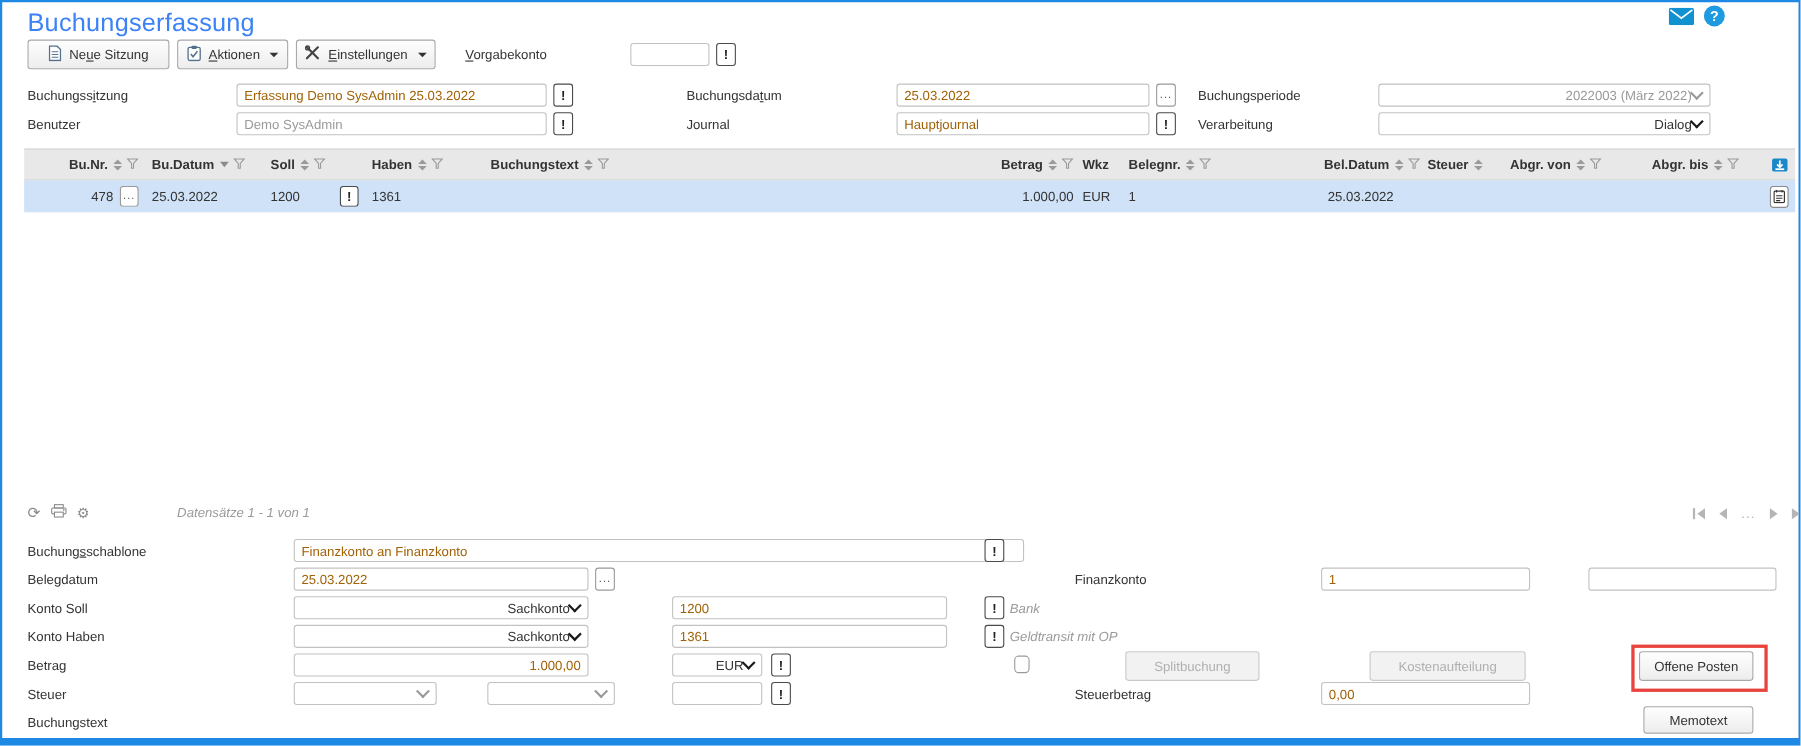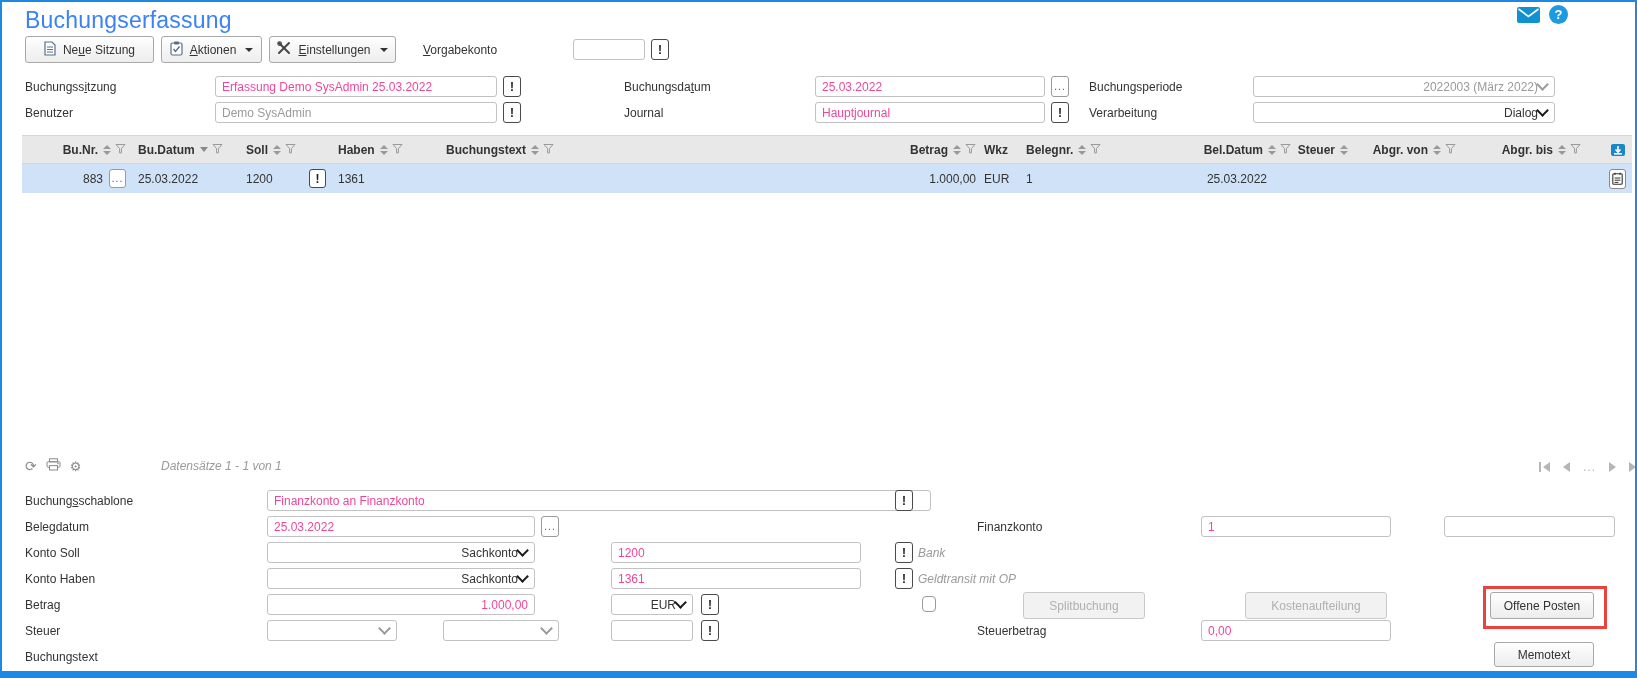--- a/index.html
+++ b/index.html
@@ -17,21 +17,21 @@
        background:linear-gradient(#fefefe,#ededed);box-sizing:border-box;cursor:pointer;white-space:nowrap;}
   .btn.disabled{color:#b0b0b0;background:#f2f2f2;border-color:#c9c9c9;cursor:default;}
   .sbtn{display:inline-flex;align-items:center;justify-content:center;width:18px;height:21px;
         border:1px solid #4a4a4a;border-radius:3px;background:#fff;font-weight:bold;font-size:12px;
         color:#222;box-sizing:border-box;cursor:pointer;}
   .sbtn.dots{font-weight:normal;color:#555;border-color:#9a9a9a;letter-spacing:1px;font-size:10px;}
   .caret{display:inline-block;width:0;height:0;border-left:4px solid transparent;
          border-right:4px solid transparent;border-top:4px solid #333;margin-left:2px;}
   
   .ipt{height:21px;border:1px solid #c2c2c2;border-radius:3px;padding:0 6px;font-size:12px;
-       color:#ec4899;box-sizing:border-box;font-family:"Liberation Sans",sans-serif;background:#fff;outline:none;}
+       color:#a16207;box-sizing:border-box;font-family:"Liberation Sans",sans-serif;background:#fff;outline:none;}
   .ipt:disabled,.ipt.dis{color:#9a9a9a;background:#fff;}
   .sel{display:flex;align-items:center;justify-content:flex-end;height:21px;border:1px solid #c2c2c2;
        border-radius:3px;padding:0 7px;background:#fff;box-sizing:border-box;cursor:pointer;white-space:nowrap;}
   .chev{width:7px;height:7px;border-right:2px solid #1a1a1a;border-bottom:2px solid #1a1a1a;
         transform:rotate(45deg);margin-top:-4px;flex:0 0 auto;}
   .sel.dis{color:#9a9a9a;cursor:default;}
   .sel.dis .chev{border-color:#9a9a9a;}
   
   .ghead{display:flex;align-items:center;height:29px;background:#e8e8e8;
          border-top:1px solid #d6d6d6;border-bottom:1px solid #d6d6d6;font-weight:bold;box-sizing:border-box;}
@@ -254,21 +254,21 @@
           <rect x="1" y="1" width="14" height="12" rx="2" fill="#1a87c9"></rect>
           <path d="M8 3v5" stroke="#fff" stroke-width="1.6"></path>
           <path d="M5.5 6.5L8 9l2.5-2.5" fill="none" stroke="#fff" stroke-width="1.6"></path>
           <rect x="4" y="10" width="8" height="1.6" fill="#fff"></rect>
         </svg>
     </div>
   </div>
 
   <div class="abs grow" style="left:20px;top:162px;width:1610px;">
     <div class="gc" style="width:110px;justify-content:flex-end;gap:6px;">
-      <span>883</span>
+      <span>478</span>
       <button class="sbtn dots" style="height:19px;width:17px;">...</button>
     </div>
     <div class="gc" style="width:108px;">
         <span>25.03.2022</span>
       </div>
     <div class="gc" style="width:92px;justify-content:space-between;">
       <span>1200</span>
       <button class="sbtn" style="height:19px;width:17px;">!</button>
     </div>
     <div class="gc" style="width:108px;">

